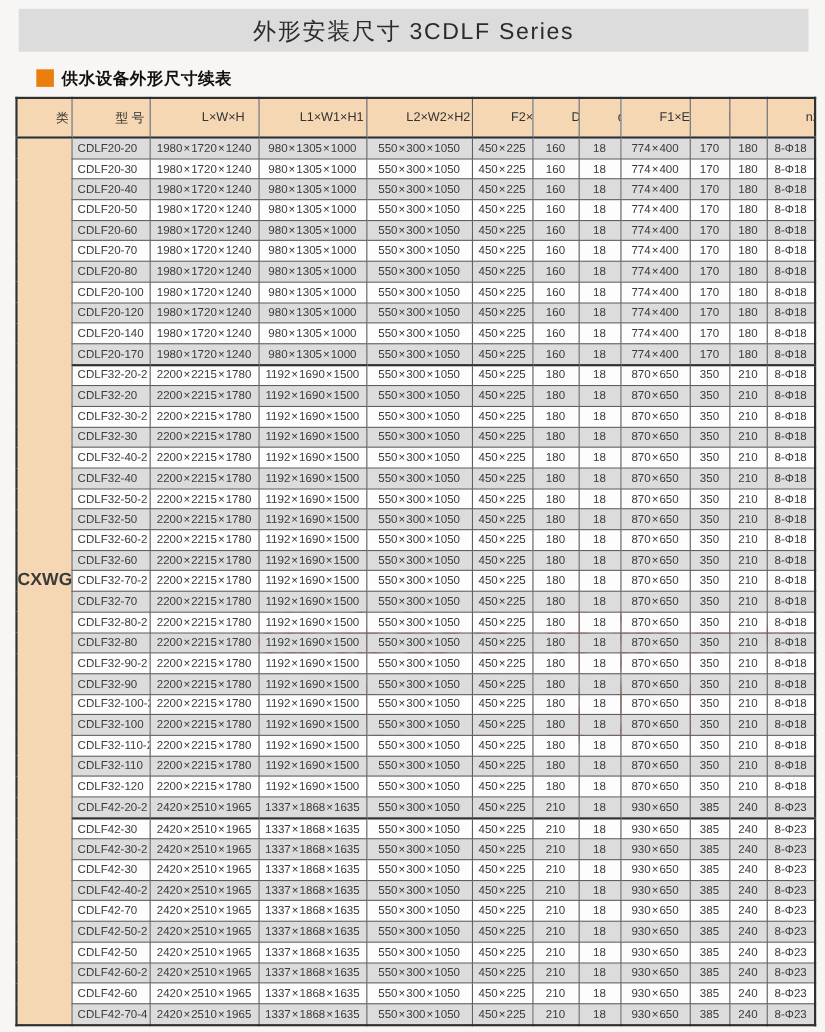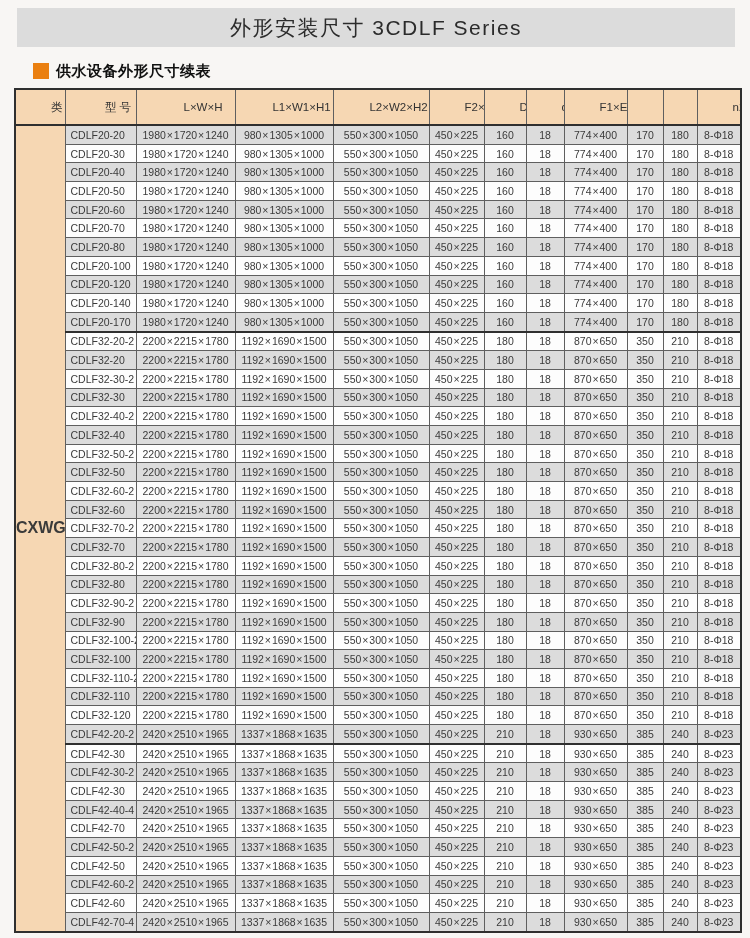--- a/index.html
+++ b/index.html
@@ -575,21 +575,21 @@
         <td>550 × 300 × 1050</td>
         <td>450 × 225</td>
         <td>210</td>
         <td>18</td>
         <td>930 × 650</td>
         <td>385</td>
         <td>240</td>
         <td>8-Φ23</td>
       </tr>
       <tr class="gray">
-        <td class="model">CDLF42-40-4</td>
+        <td class="model">CDLF42-40-2</td>
         <td>2420 × 2510 × 1965</td>
         <td>1337 × 1868 × 1635</td>
         <td>550 × 300 × 1050</td>
         <td>450 × 225</td>
         <td>210</td>
         <td>18</td>
         <td>930 × 650</td>
         <td>385</td>
         <td>240</td>
         <td>8-Φ23</td>

